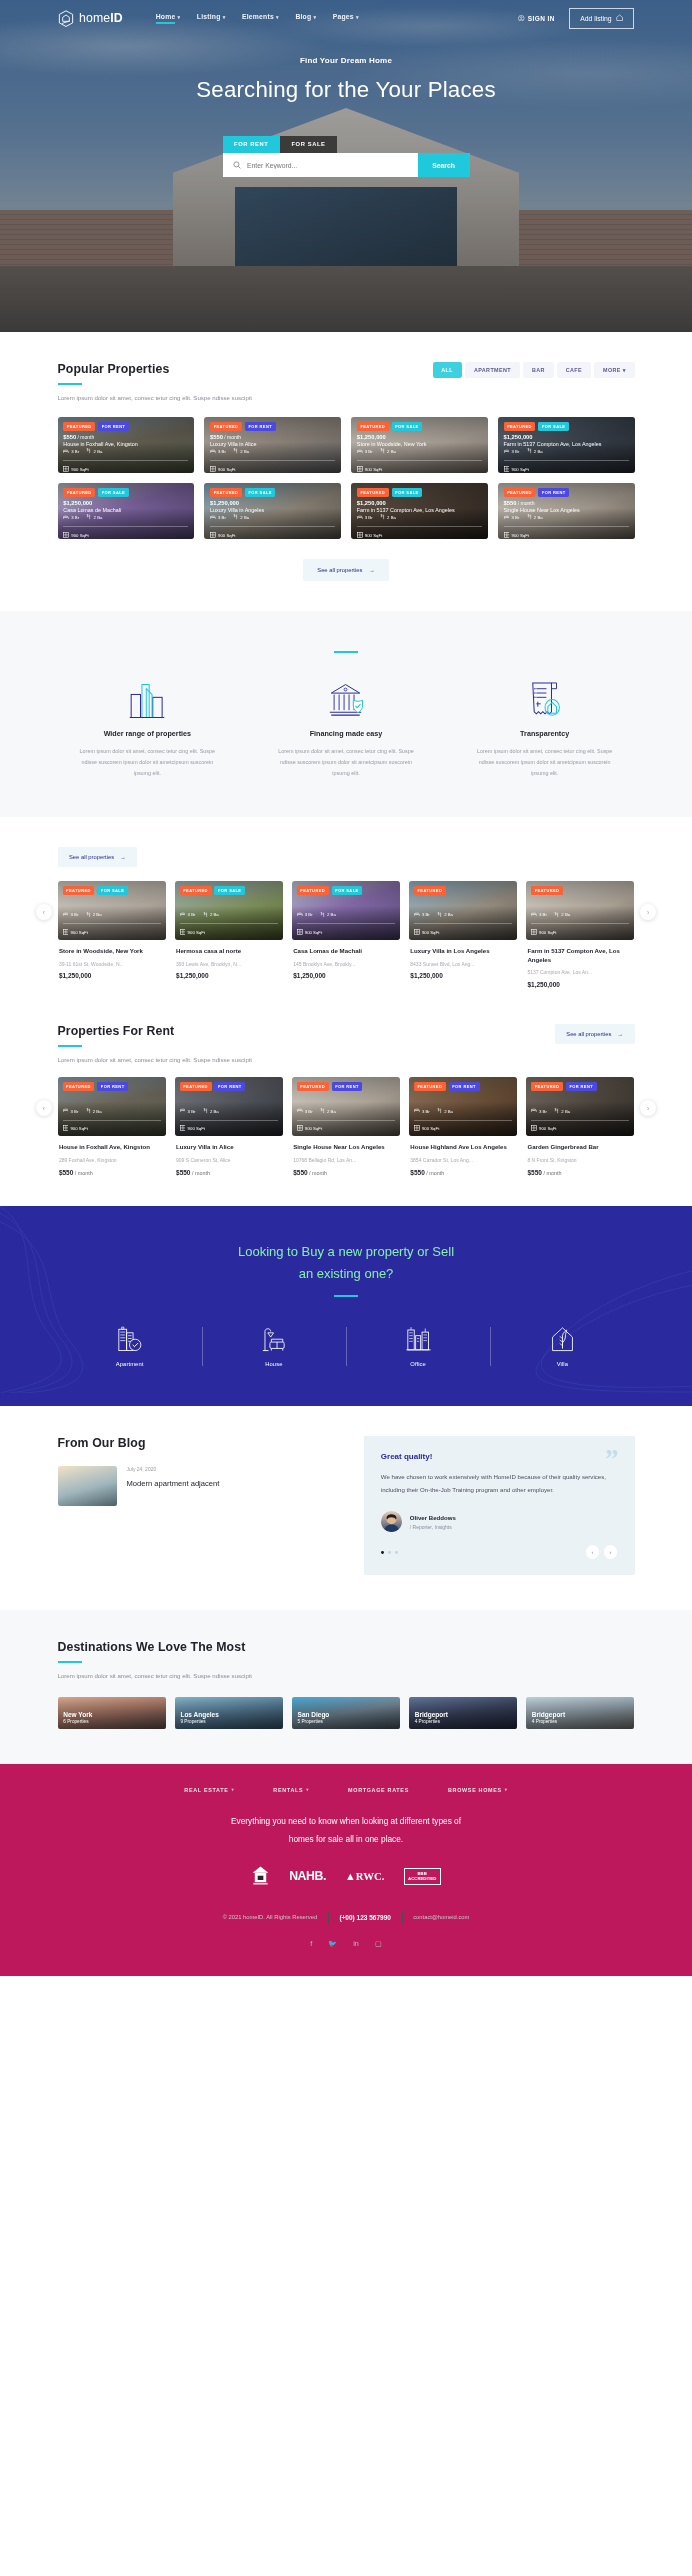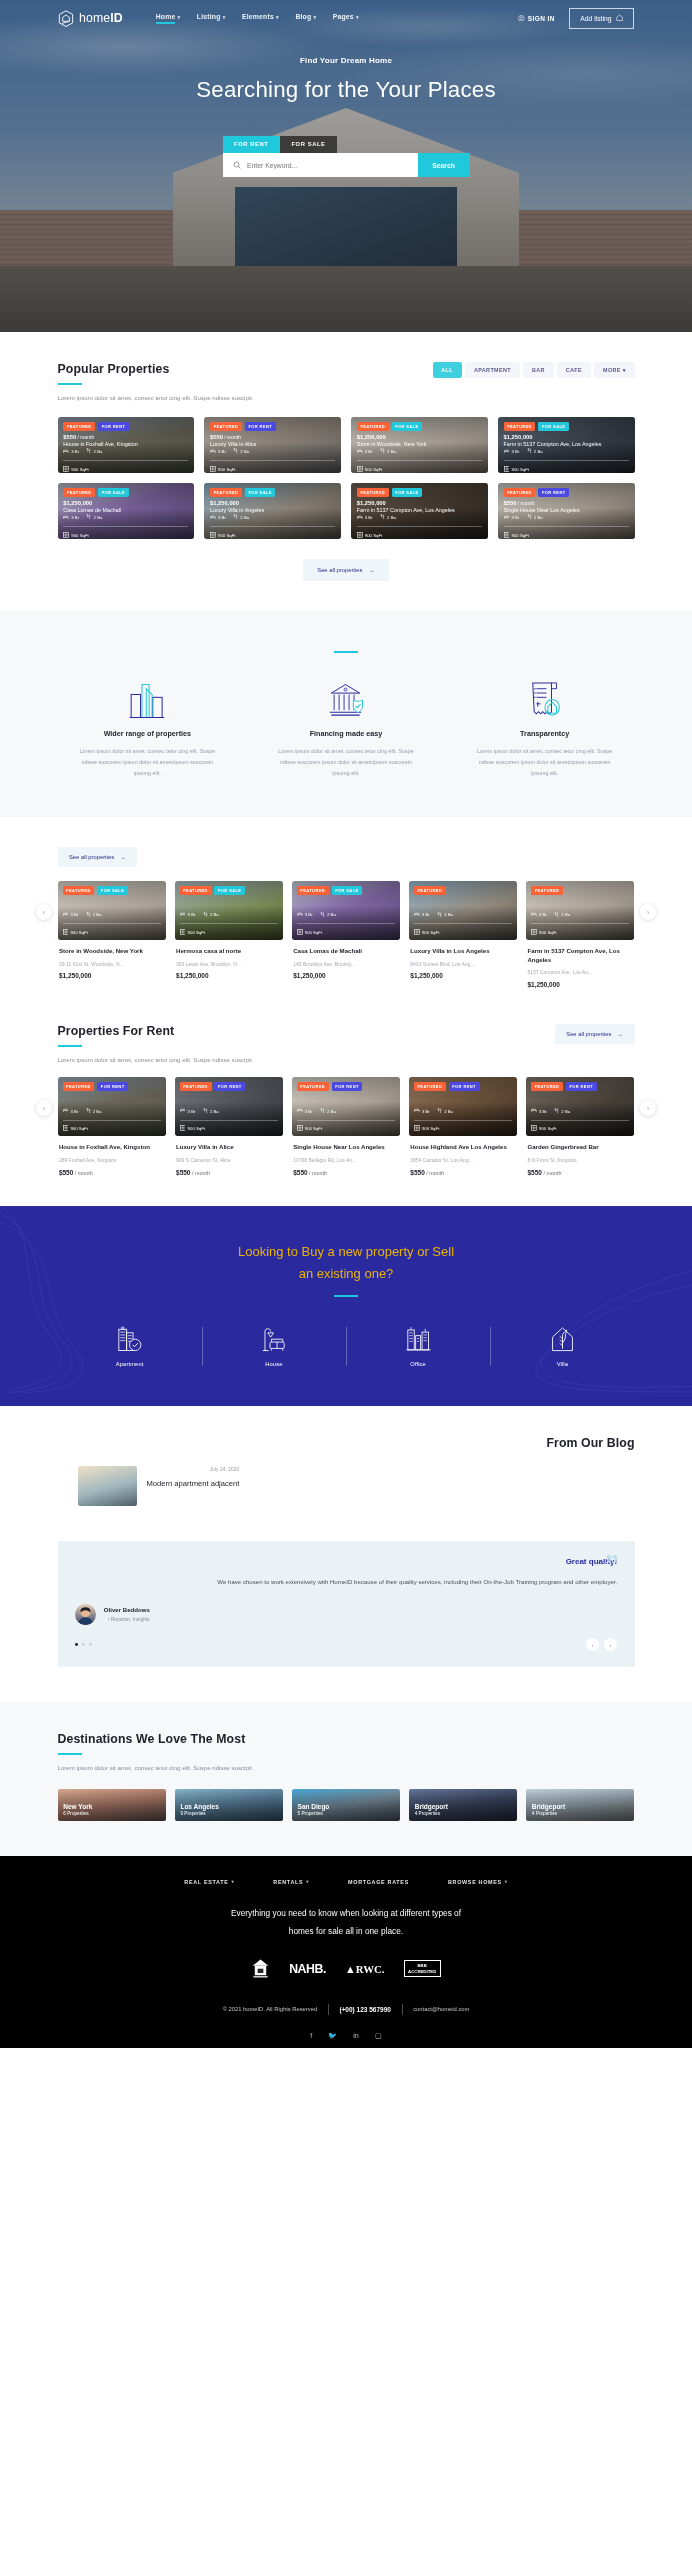--- a/index.html
+++ b/index.html
@@ -188,38 +188,38 @@
     background:#fff; box-shadow:0 0.7px 4.3px rgba(0,0,0,.16);
     display:flex; align-items:center; justify-content:center;
     font-size:6.5px; color:#9a9aa8; cursor:pointer;
   }
   .arrow.l { left:-21.6px; } .arrow.r { right:-21.6px; }
 
   
   .cta { background:#2a2a9e; position:relative; overflow:hidden; padding:35px 0 39px; }
   .cta-waves { position:absolute; inset:0; opacity:.35; }
   .cta h2 {
-    position:relative; text-align:center; color:#eab308; font-size:13px;
+    position:relative; text-align:center; color:#86efac; font-size:13px;
     font-weight:400; line-height:1.7;
   }
   .cta .sec-rule { margin:10px auto 0; position:relative; }
   .cta-items { position:relative; display:grid; grid-template-columns:repeat(4,1fr); margin-top:26px; }
   .cta-item { text-align:center; position:relative; cursor:pointer; }
   .cta-item + .cta-item::before {
     content:""; position:absolute; left:0; top:4.3px; width:0.7px; height:39px;
     background:rgba(255,255,255,.28);
   }
   .cta-item .ic { height:32px; display:flex; align-items:center; justify-content:center; }
   .cta-item .lb { color:#fff; font-size:5.8px; margin-top:6.5px; letter-spacing:0.1px; }
 
   
   .blog-sec { padding:30px 0 35px; }
-  .blog-row { display:grid; grid-template-columns:1fr; gap:35px;text-align:right; }
+  .blog-row { display:grid; grid-template-columns:1fr 1fr; gap:35px; }
   .blog-list { margin-top:16px; display:flex; flex-direction:column; gap:13px; }
-  .bitem { display:flex; gap:10px; cursor:pointer;margin-left:20px; }
+  .bitem { display:flex; gap:10px; cursor:pointer; }
   .bthumb { width:59px; height:40px; border-radius:2.2px; flex:0 0 auto; overflow:hidden; position:relative; }
   .bdate { font-size:5px; color:#9a9aa6; }
   .btitle { font-size:7.6px; font-weight:500; color:#23232e; line-height:1.65; margin-top:5.8px; }
 
   .testimonial { background:#eaf2f6; padding:16px 17.3px; position:relative; border-radius:1.4px; }
   .quote-mark {
     position:absolute; right:16px; top:10px; color:#bfe0ea;
     font-size:27px; font-weight:700; line-height:1; font-family:"Liberation Serif",serif;
   }
   .t-title { color:#2a2aa0; font-size:8px; font-weight:700; }
@@ -246,21 +246,21 @@
   .dest { background:#f7f8fa; padding:30px 0 35px; }
   .dgrid { display:grid; grid-template-columns:repeat(5,1fr); gap:8.7px; margin-top:17.3px; }
   .dcard { position:relative; height:32px; border-radius:2.2px; overflow:hidden; cursor:pointer; }
   .dcard .photo { position:absolute; inset:0; }
   .dcard .shade { position:absolute; inset:0; background:linear-gradient(180deg,rgba(0,0,0,.08),rgba(0,0,0,.5)); }
   .dcard .txt { position:absolute; left:5.8px; bottom:4.3px; color:#fff; }
   .dcard .dn { font-size:6.5px; font-weight:600; }
   .dcard .dc { font-size:4.7px; margin-top:1.4px; }
 
   
-  footer { background:#000000; padding:23px 0 8px; }
+  footer { background:#be185d; padding:23px 0 28px; }
   .fnav { display:flex; justify-content:center; gap:39px; }
   .fnav a {
     color:#e6e6e6; font-size:5.4px; font-weight:700; letter-spacing:0.7px;
     text-decoration:none; cursor:pointer; display:flex; align-items:center; gap:2.9px;
   }
   .fnav a .caret { font-size:4.3px; opacity:.8; }
   .ftagline {
     text-align:center; color:#fff; font-size:8.3px; line-height:2.2;
     margin-top:19px;
   }

